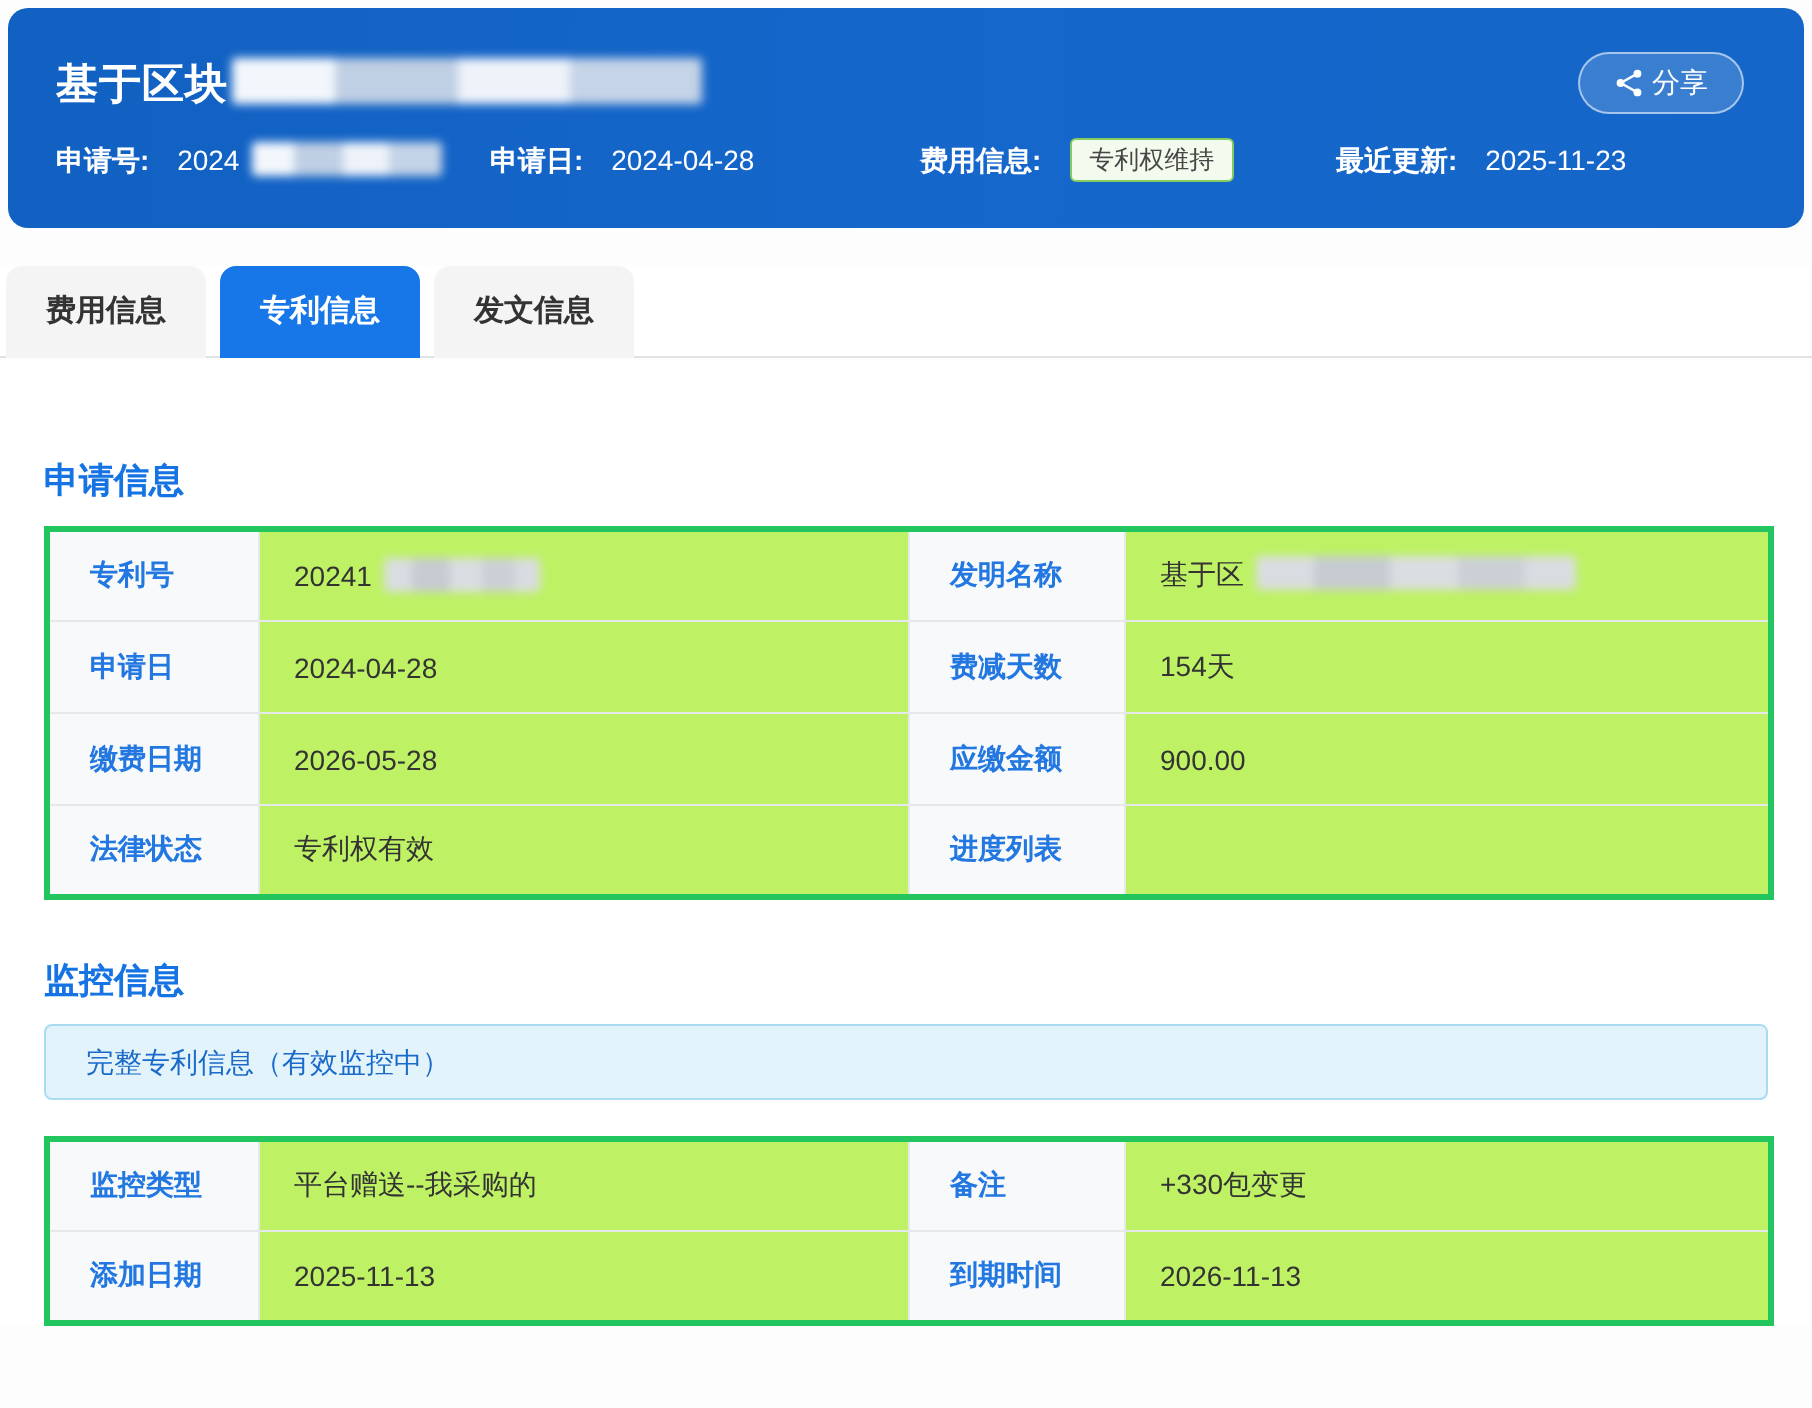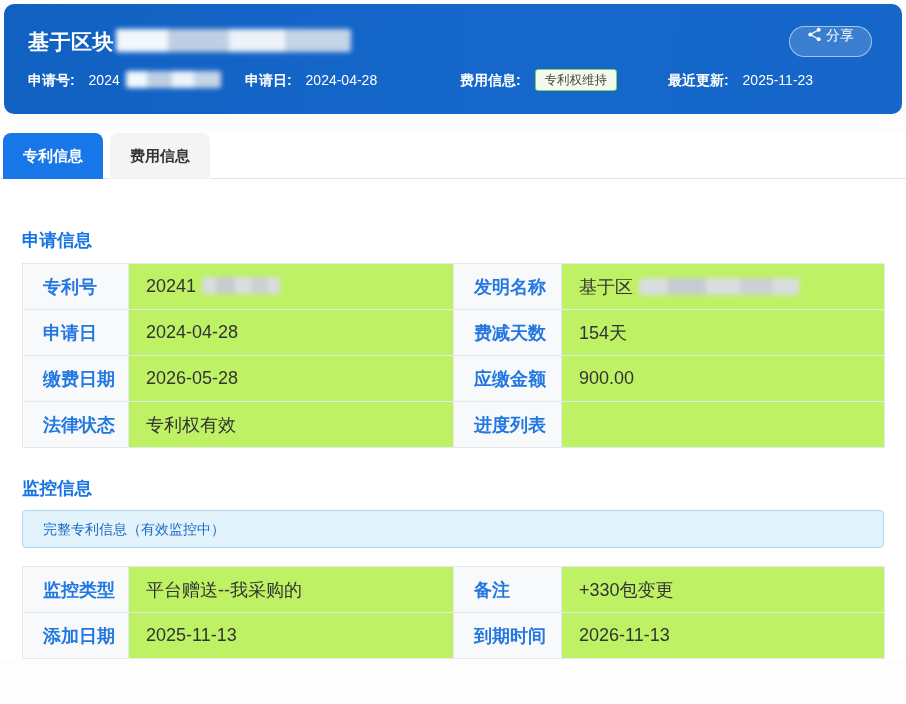--- a/index.html
+++ b/index.html
@@ -11,21 +11,21 @@
     position:absolute; left:4px; top:4px; width:898px; height:110px;
     background:linear-gradient(92deg,#1161c2 0%,#1667cb 55%,#1566c8 100%);
     border-radius:10px;
   }
   .hero-title-row { position:absolute; left:24px; right:24px; top:24px; height:34px; }
   .hero-title { font-size:21px; font-weight:bold; color:#fff; letter-spacing:.5px; white-space:nowrap; }
   .share-btn {
     position:absolute; right:6px; top:-2px; height:31px; padding:0 17px;
     background:rgba(255,255,255,0.16); border:1px solid rgba(255,255,255,0.55);
     border-radius:16px; color:#fff; font-size:14px; cursor:pointer;
-    display:inline-flex; gap:4px;
+    display:inline-flex; align-items:center; gap:4px;
     font-family:"Liberation Sans","DejaVu Sans",sans-serif;
   }
   .share-btn svg { width:15px; height:15px; }
   .hero-meta { position:absolute; left:0; right:0; top:68px; height:20px; font-size:14px; color:#fff; }
   .meta-group { position:absolute; white-space:nowrap; }
   .meta-group.g0 { left:24px; }
   .meta-group.g1 { left:241px; }
   .meta-group.g2 { left:456px; }
   .meta-group.g3 { left:664px; }
   .m-label { font-weight:bold; margin-right:10px; }
@@ -56,21 +56,21 @@
     font-size:15px; font-weight:bold; color:#333; background:#f4f4f5;
     border-radius:8px 8px 0 0; cursor:pointer;
   }
   .tab.active { background:#1777e8; color:#fff; }
 
   
   .content { position:absolute; left:0; top:180px; width:906px; padding:0 22px; background:#fff; }
   .section-title { margin-top:48px; font-size:17.5px; font-weight:bold; color:#1573e3;font-family:Liberation Mono, monospace; }
   .content table {
     width:862px; border-collapse:collapse; table-layout:fixed; margin-top:11px;
-    border:1px solid #22c55e; font-size:18px;
+    border:3px solid #22c55e; font-size:14px;
   }
   .content td { border:1px solid #e6e9ec; height:46px; overflow:hidden; white-space:nowrap; }
   td.lbl {
     background:#f7f9fb; color:#2277e0; font-weight:bold; padding-left:20px;
   }
   td.val { background:#bef264; color:#333; padding-left:17px; }
   .content col.c-l1 { width:106px; }
   .content col.c-v1 { width:325px; }
   .content col.c-l2 { width:108px; }
   .content col.c-v2 { width:323px; }
@@ -114,22 +114,23 @@
     </span>
     <span class="meta-group g3">
       <span class="m-label">最近更新:</span>
       <span class="m-value">2025-11-23</span>
     </span>
   </div>
 </div>
 
 <div class="tabbar">
   <div class="tabs" id="tabs">
+      <div class="tab">费用信息</div>
       <div class="tab active">专利信息</div>
-      <div class="tab">费用信息</div>
+      <div class="tab">发文信息</div>
     </div>
 </div>
 
 <div class="content">
 
   <div class="section-title">申请信息</div>
   <table>
     <colgroup>
         <col class="c-l1">
         <col class="c-v1">

